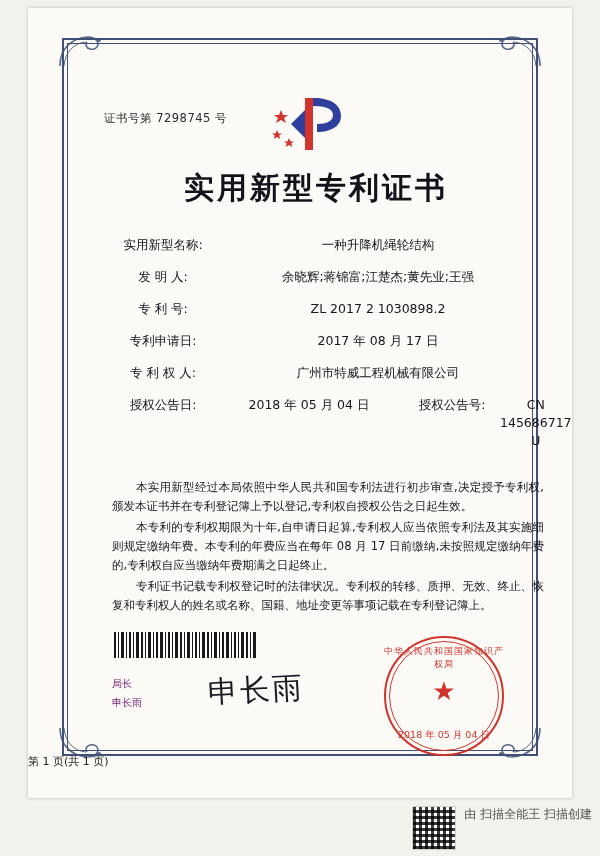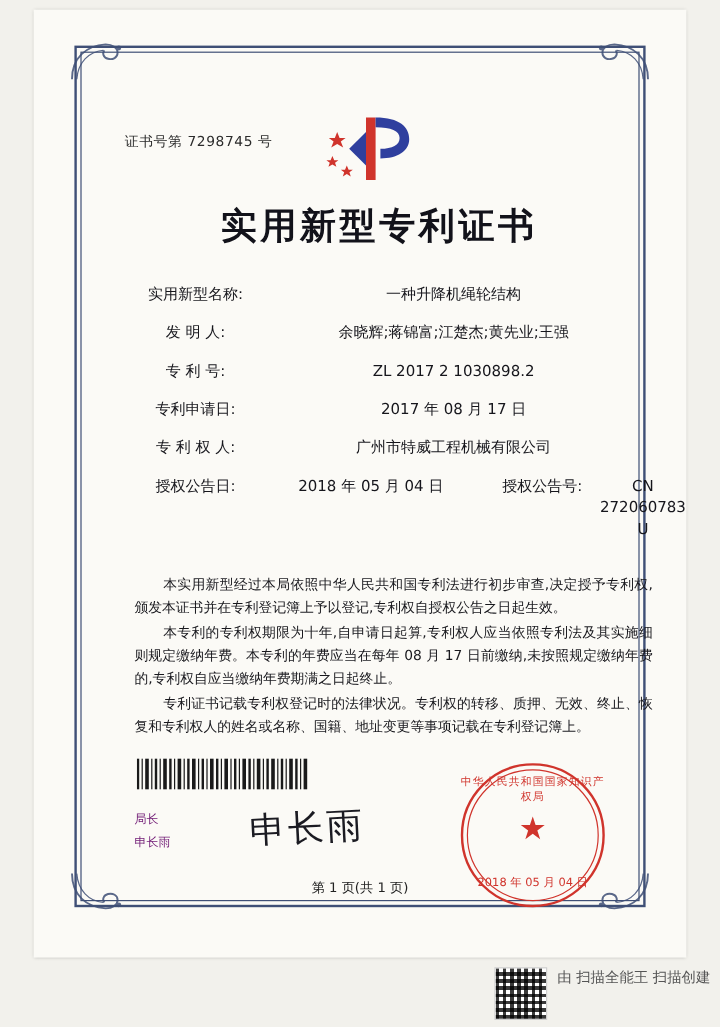--- a/index.html
+++ b/index.html
@@ -240,22 +240,22 @@
     position: absolute;
     left: 0; right: 0; bottom: 14px;
     text-align: center;
     color: #d0342c;
     font-size: 9.5px;
   }
 
   .page-num {
     position: absolute;
     left: 0; right: 0;
-    top: 724px;
-    text-align: center;
+    top: 746px;
+    text-align: left;
     font-size: 11px;
     color: #222;
   }
 
   .footer {
     position: absolute;
     right: 8px;
     bottom: 6px;
     display: flex;
     gap: 8px;
@@ -347,21 +347,21 @@
         <div class="field-value">2017 年 08 月 17 日</div>
       </div>
       <div class="field-row">
         <div class="field-label">专 利 权 人:</div>
         <div class="field-value">广州市特威工程机械有限公司</div>
       </div>
       <div class="field-row dual">
         <div class="field-label">授权公告日:</div>
         <div class="field-value">2018 年 05 月 04 日</div>
         <div class="field-label2">授权公告号:</div>
-        <div class="field-value2">CN 272060783 U</div>
+        <div class="field-value2">CN 145686717 U</div>
       </div>
     </div>
 
     <div class="paras">
       <p>本实用新型经过本局依照中华人民共和国专利法进行初步审查,决定授予专利权,颁发本证书并在专利登记簿上予以登记,专利权自授权公告之日起生效。</p>
       <p>本专利的专利权期限为十年,自申请日起算,专利权人应当依照专利法及其实施细则规定缴纳年费。本专利的年费应当在每年 08 月 17 日前缴纳,未按照规定缴纳年费的,专利权自应当缴纳年费期满之日起终止。</p>
       <p>专利证书记载专利权登记时的法律状况。专利权的转移、质押、无效、终止、恢复和专利权人的姓名或名称、国籍、地址变更等事项记载在专利登记簿上。</p>
     </div>
 
     <div class="barcode">

